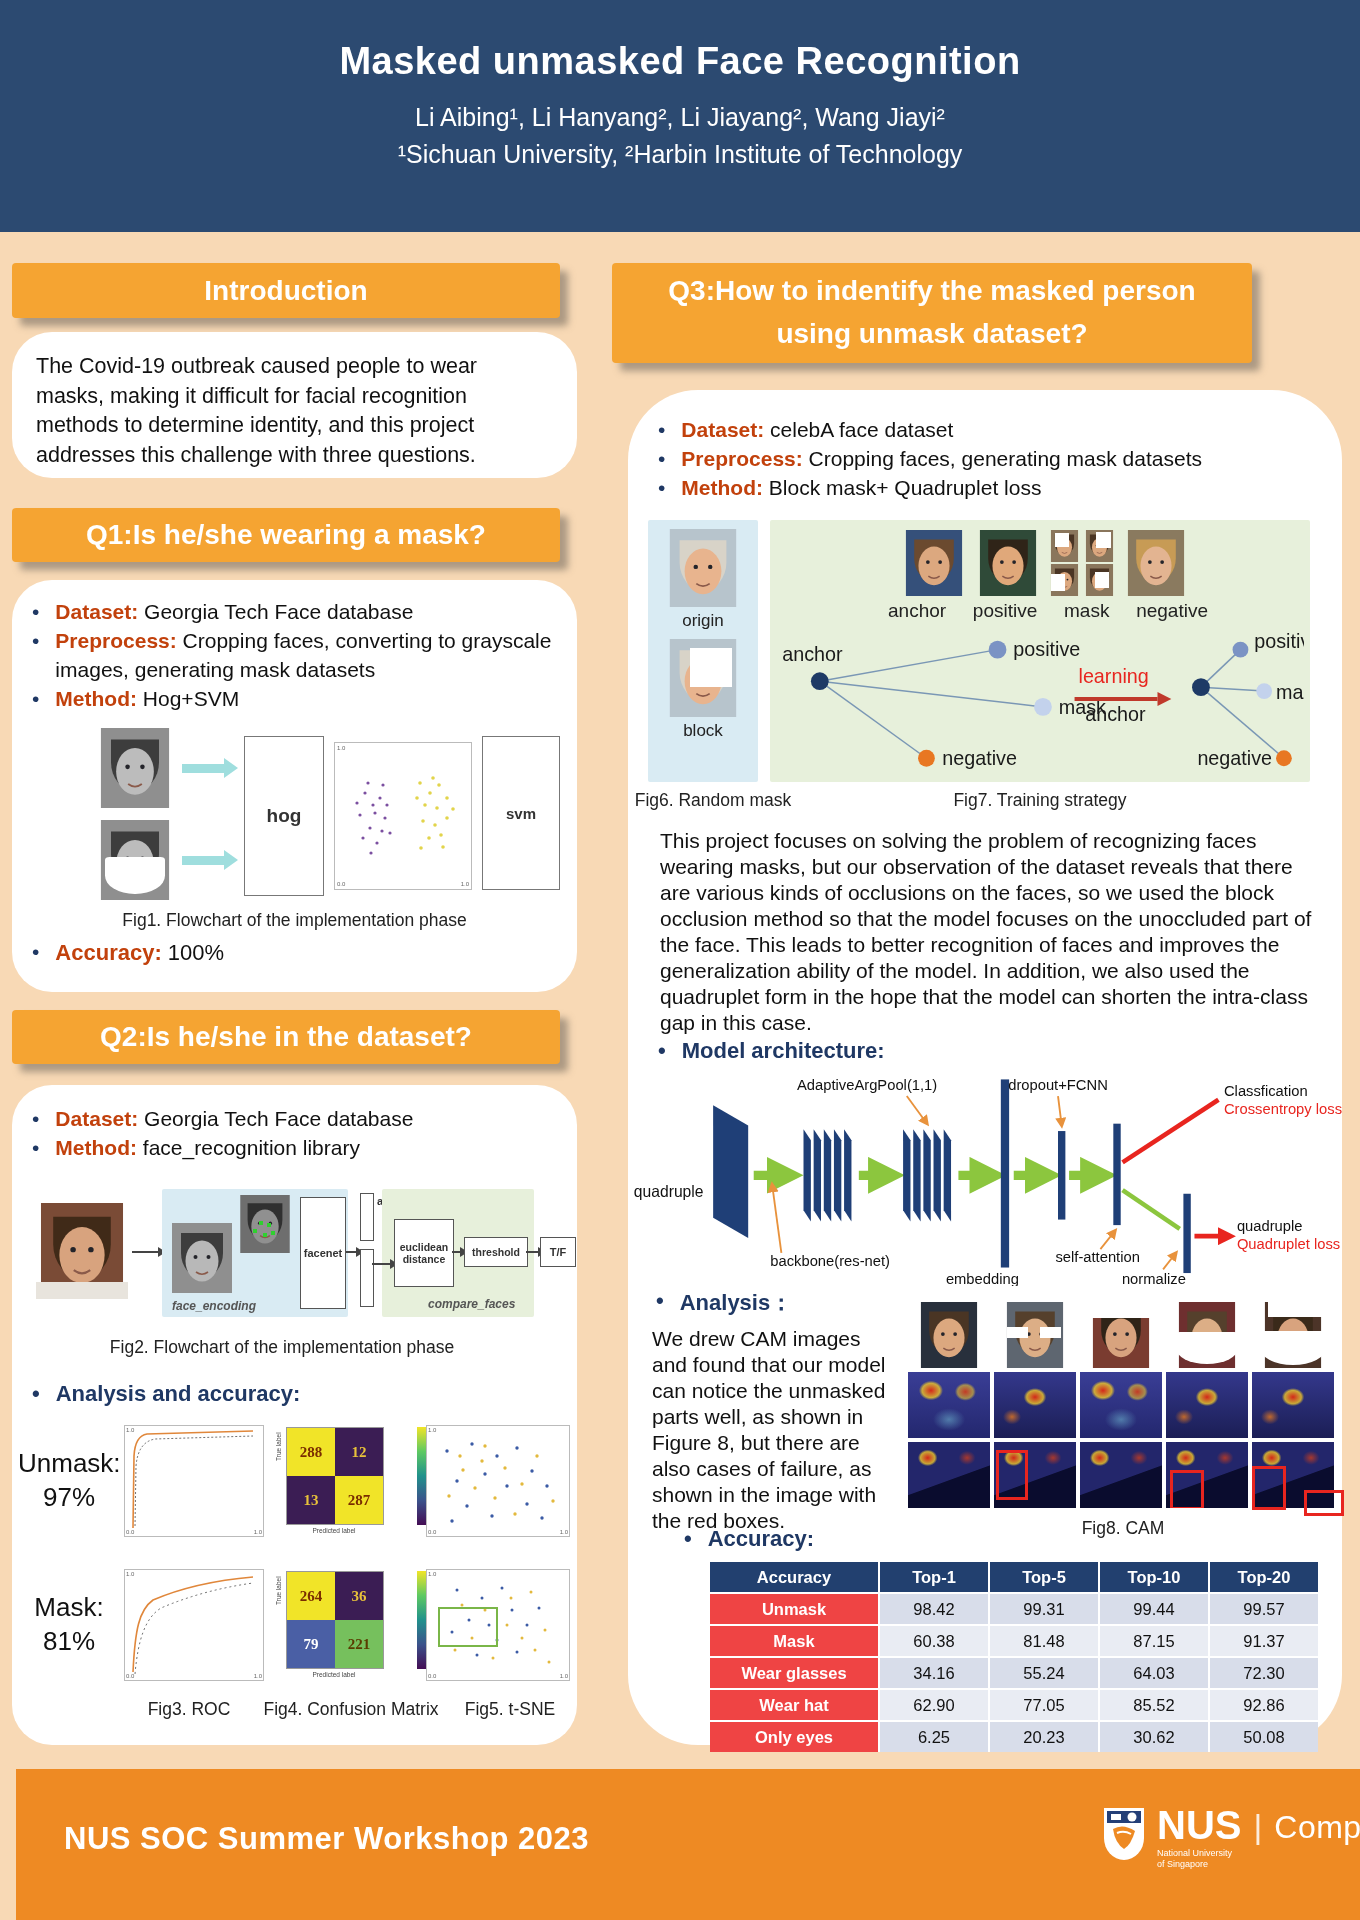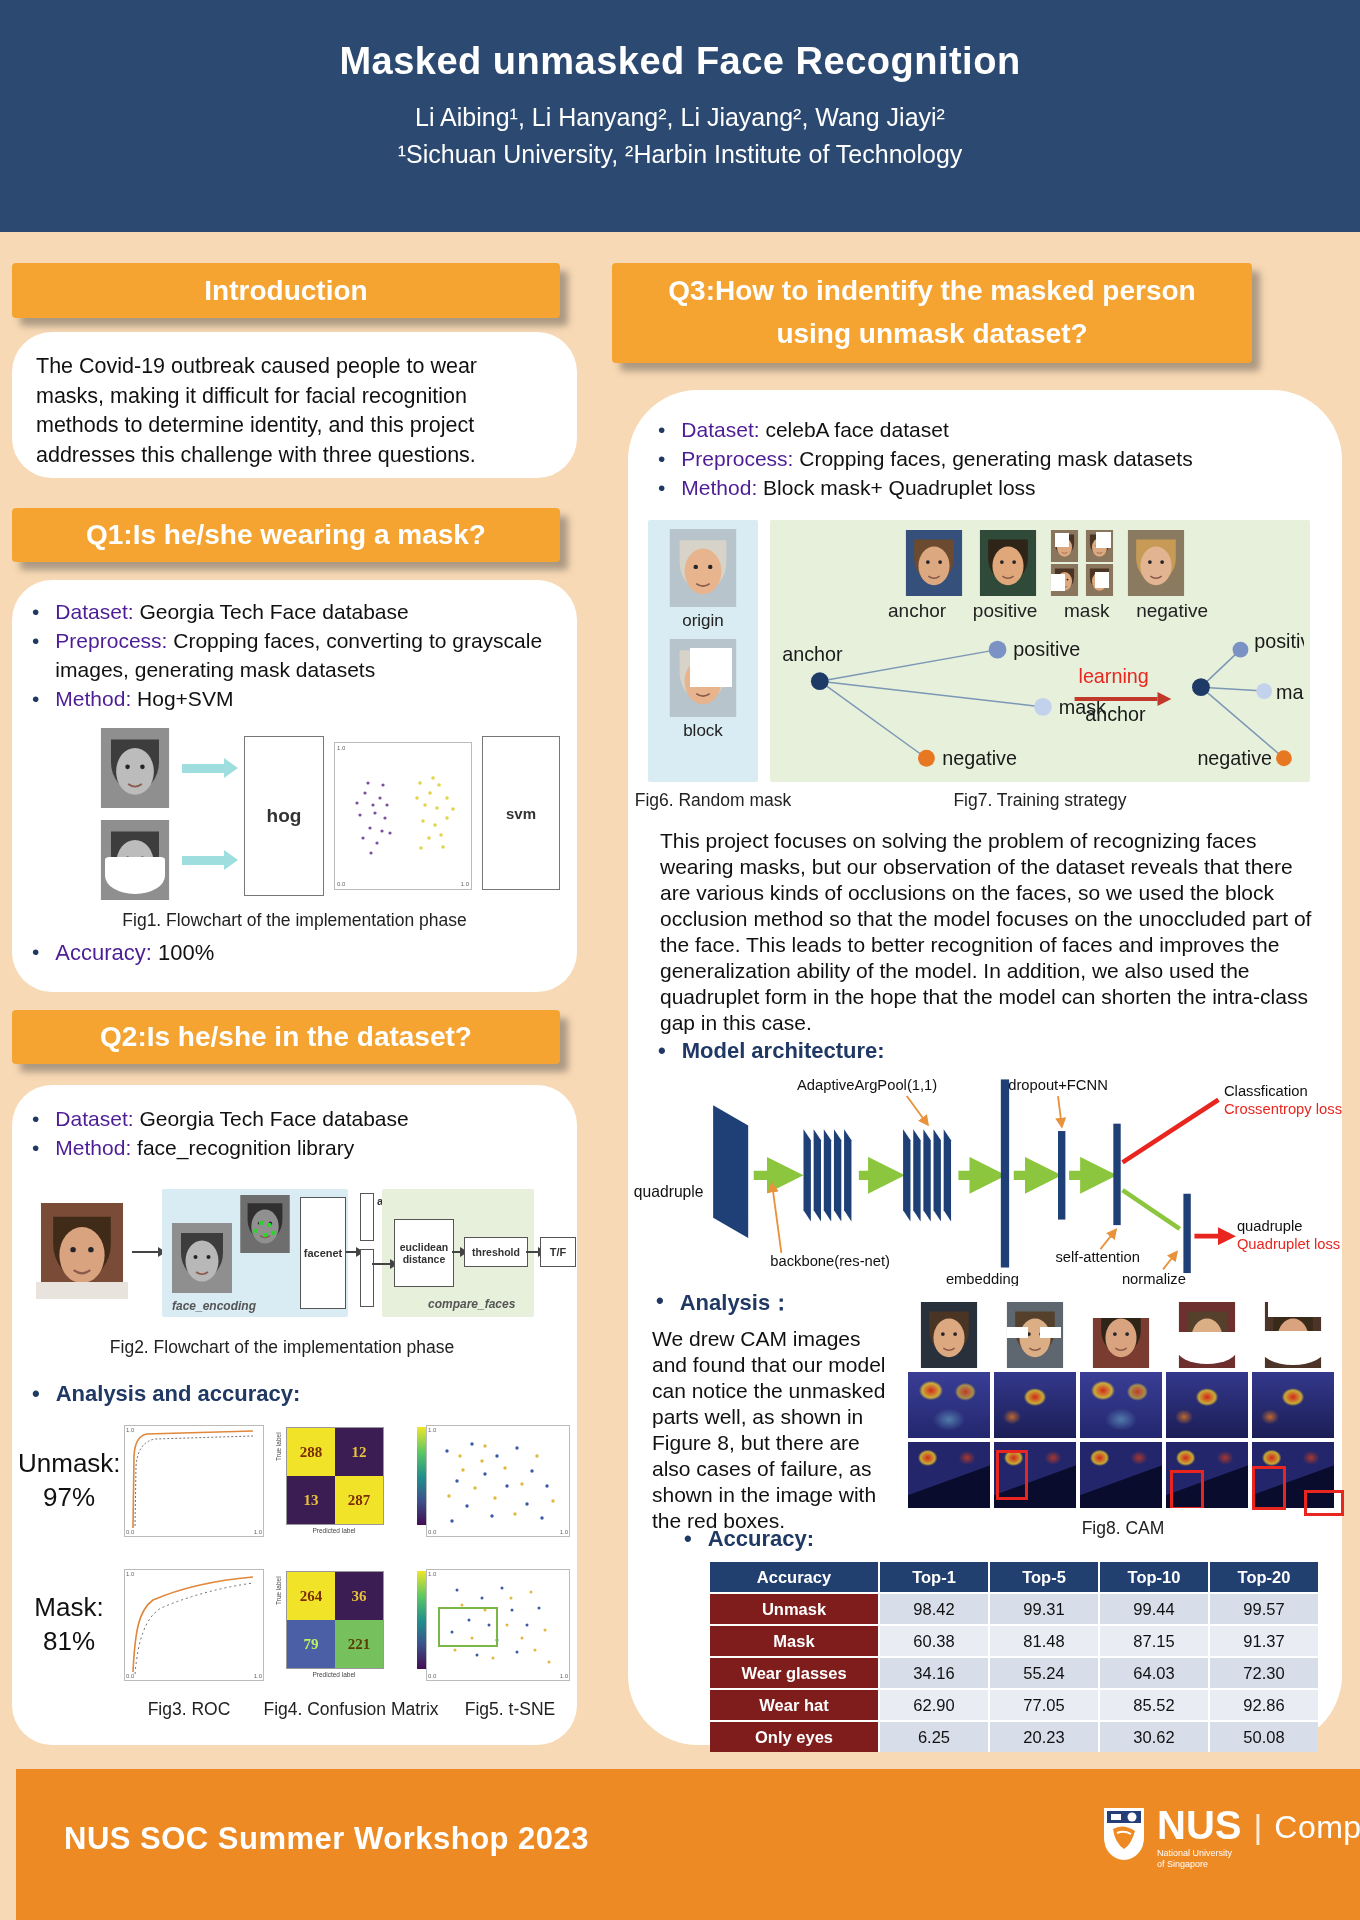--- a/index.html
+++ b/index.html
@@ -8,21 +8,21 @@
   .banner{position:absolute;left:0;top:0;width:1360px;height:232px;background:#2C4A71;color:#fff;text-align:center;}
   .banner .title{padding-top:40px;font-size:38px;font-weight:800;letter-spacing:.5px;}
   .banner .authors{margin-top:20px;font-size:25px;}
   .banner .affil{margin-top:8px;font-size:25px;}
   
   .obar{position:absolute;background:#F5A432;color:#fff;font-weight:700;text-align:center;border-radius:4px;
         box-shadow:8px 8px 7px rgba(110,100,90,.55);}
   .card{position:absolute;background:#fff;border-radius:40px;}
   .blt{display:flex;font-size:21px;line-height:1.38;color:#111;}
   .blt::before{content:"•";color:#1F3864;margin:0 16px 0 8px;}
-  .blab{font-weight:400;color:#4c1d95;white-space:pre;}
+  .blab{font-weight:700;color:#c2410c;white-space:pre;}
   .cap{font-size:17.5px;color:#222;text-align:center;}
   .hbul{display:flex;font-size:22px;font-weight:700;color:#1F3864;}
   .hbul::before{content:"•";margin:0 16px 0 8px;}
   
   .pw{position:relative;display:inline-block;overflow:hidden;}
   .pw svg{display:block;width:100%;height:100%;}
   .ovl{position:absolute;background:#fff;}
   .pbox{background:#fff;border:1px solid #bbb;position:absolute;}
   
   .boxlbl{position:absolute;border:1.5px solid #777;background:#fff;display:flex;align-items:center;justify-content:center;
@@ -35,31 +35,31 @@
   .panel{position:absolute;border-radius:2px;}
   .flarr{position:absolute;height:2px;background:#444;}
   .flarr::after{content:"";position:absolute;right:-8px;top:-4px;border-left:8px solid #444;border-top:5px solid transparent;border-bottom:5px solid transparent;}
   .itl{position:absolute;font-style:italic;font-weight:700;color:#555;font-size:12px;}
   
   .cmwrap{position:absolute;display:flex;gap:28px;}
   .cmg{display:grid;grid-template-columns:48px 48px;grid-template-rows:48px 48px;border:1px solid #999;}
   .cmg span{display:flex;align-items:center;justify-content:center;font-weight:700;font-size:15px;font-family:"Liberation Serif",serif;}
   .cy{background:#F1E428;color:#7a2d00;}
   .cp{background:#3B1D54;color:#e8c23a;}
-  .cb{background:#4A5FA5;color:#bef264;}
+  .cb{background:#4A5FA5;color:#ffffff;}
   .cg{background:#76C05D;color:#5a3c00;}
   .cbar{width:11px;height:98px;margin-left:5px;background:linear-gradient(#F1E428,#5EC962,#21918C,#3B528B,#440D54);}
   .cticks{display:flex;flex-direction:column;justify-content:space-between;height:92px;padding:3px 0 3px 2px;font-size:6px;color:#555;}
   .axy{position:absolute;left:-11px;top:34px;font-size:6.5px;color:#444;transform:rotate(-90deg);transform-origin:left top;}
   .axx{position:absolute;left:0;width:96px;text-align:center;bottom:-9px;font-size:6.5px;color:#444;}
   
   .tbl{position:absolute;display:grid;grid-template-columns:168px repeat(4,108px);grid-auto-rows:30px;gap:2px;background:#fff;}
   .tbl div{display:flex;align-items:center;justify-content:center;font-size:16.5px;}
   .th{background:#22406F;color:#fff;font-weight:700;}
-  .tl{background:#7f1d1d;color:#fff;font-weight:700;}
+  .tl{background:#ef4444;color:#fff;font-weight:700;}
   .da{background:#D8DDEA;color:#111;}
   .db{background:#E9ECF3;color:#111;}
   
   .cam{position:absolute;display:grid;grid-template-columns:repeat(5,82px);grid-auto-rows:66px;gap:4px;}
   .cell{position:relative;overflow:hidden;}
   .hm{background:
       radial-gradient(16px 13px at 28% 28%,rgba(220,40,20,.95),rgba(240,200,40,.8) 55%,rgba(60,80,200,0) 75%),
       radial-gradient(14px 12px at 70% 30%,rgba(220,60,20,.85),rgba(240,200,40,.6) 55%,rgba(60,80,200,0) 75%),
       radial-gradient(20px 14px at 50% 72%,rgba(120,200,220,.5),rgba(60,80,200,0) 80%),
       linear-gradient(#3A3E96,#23276E);}

